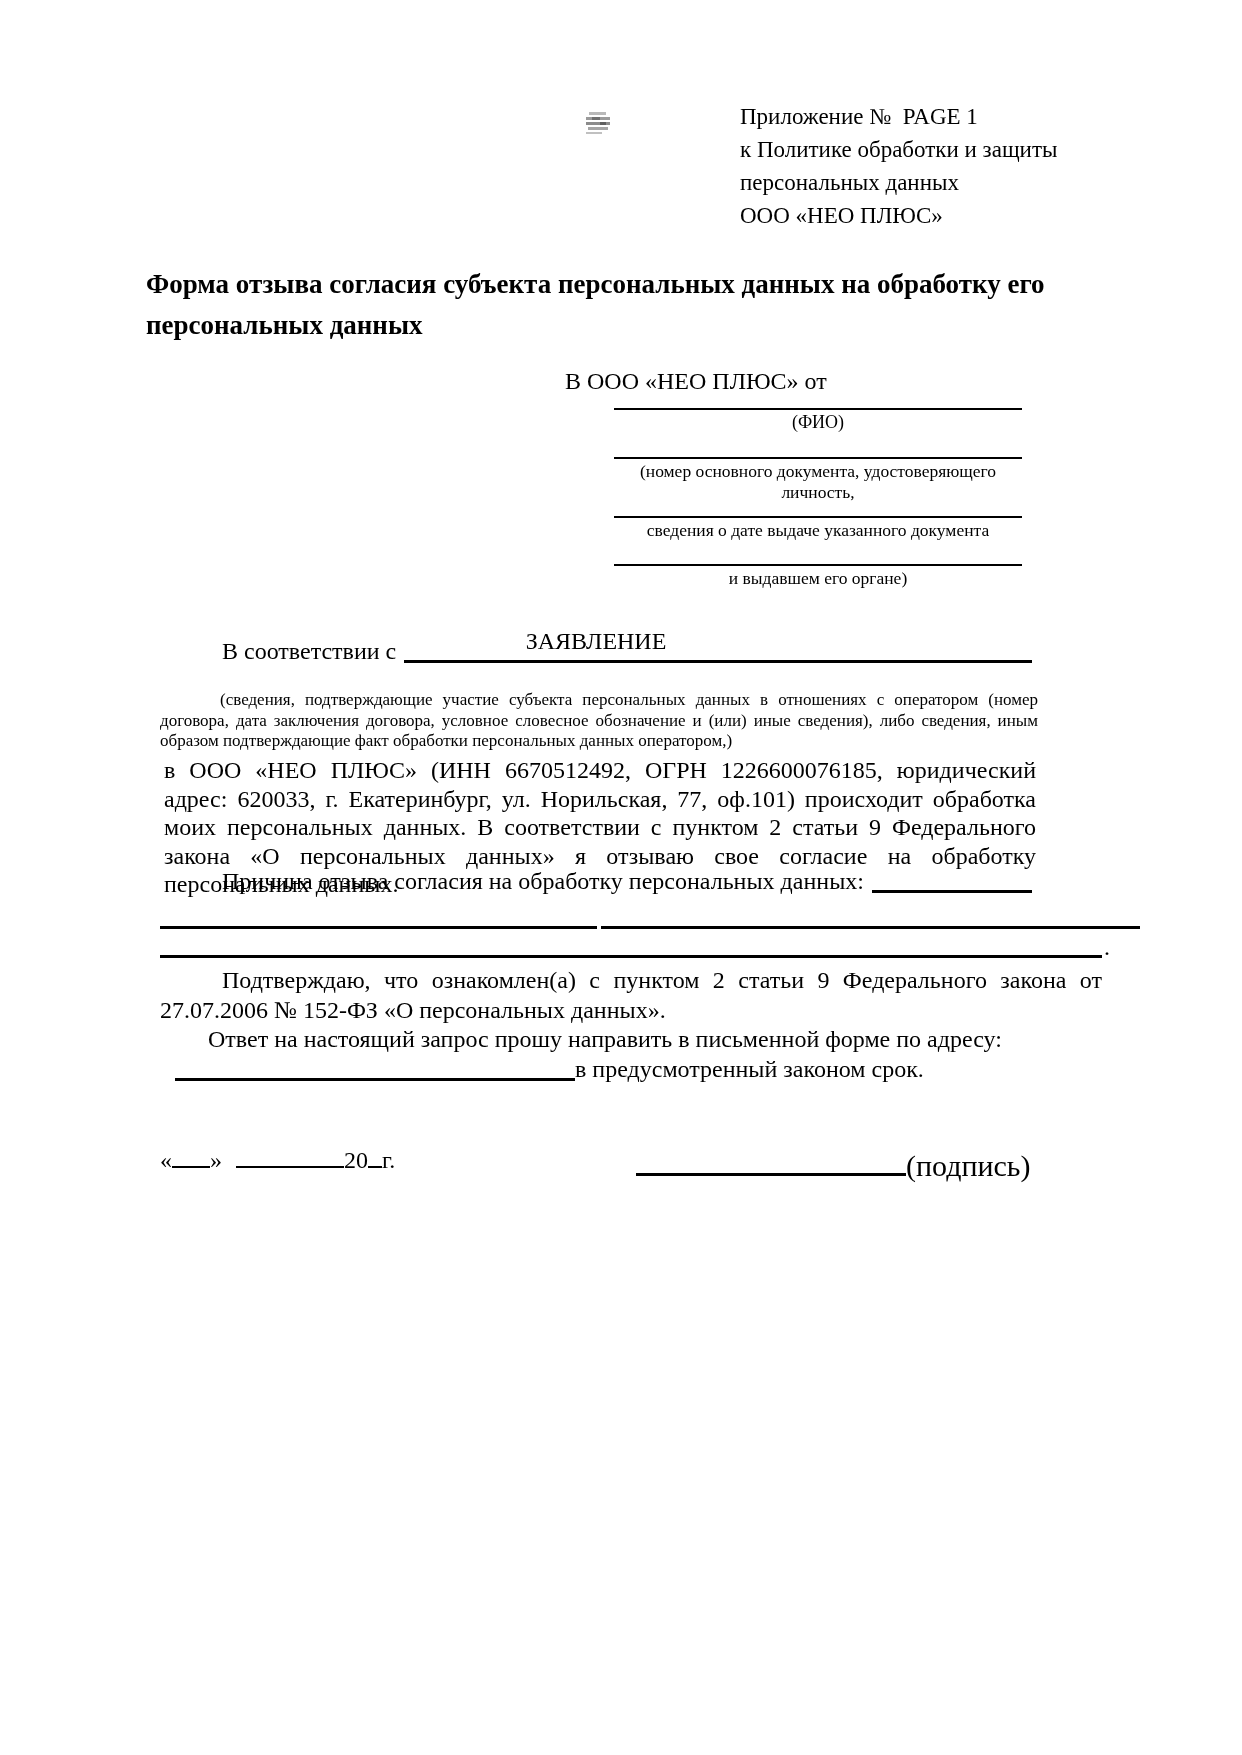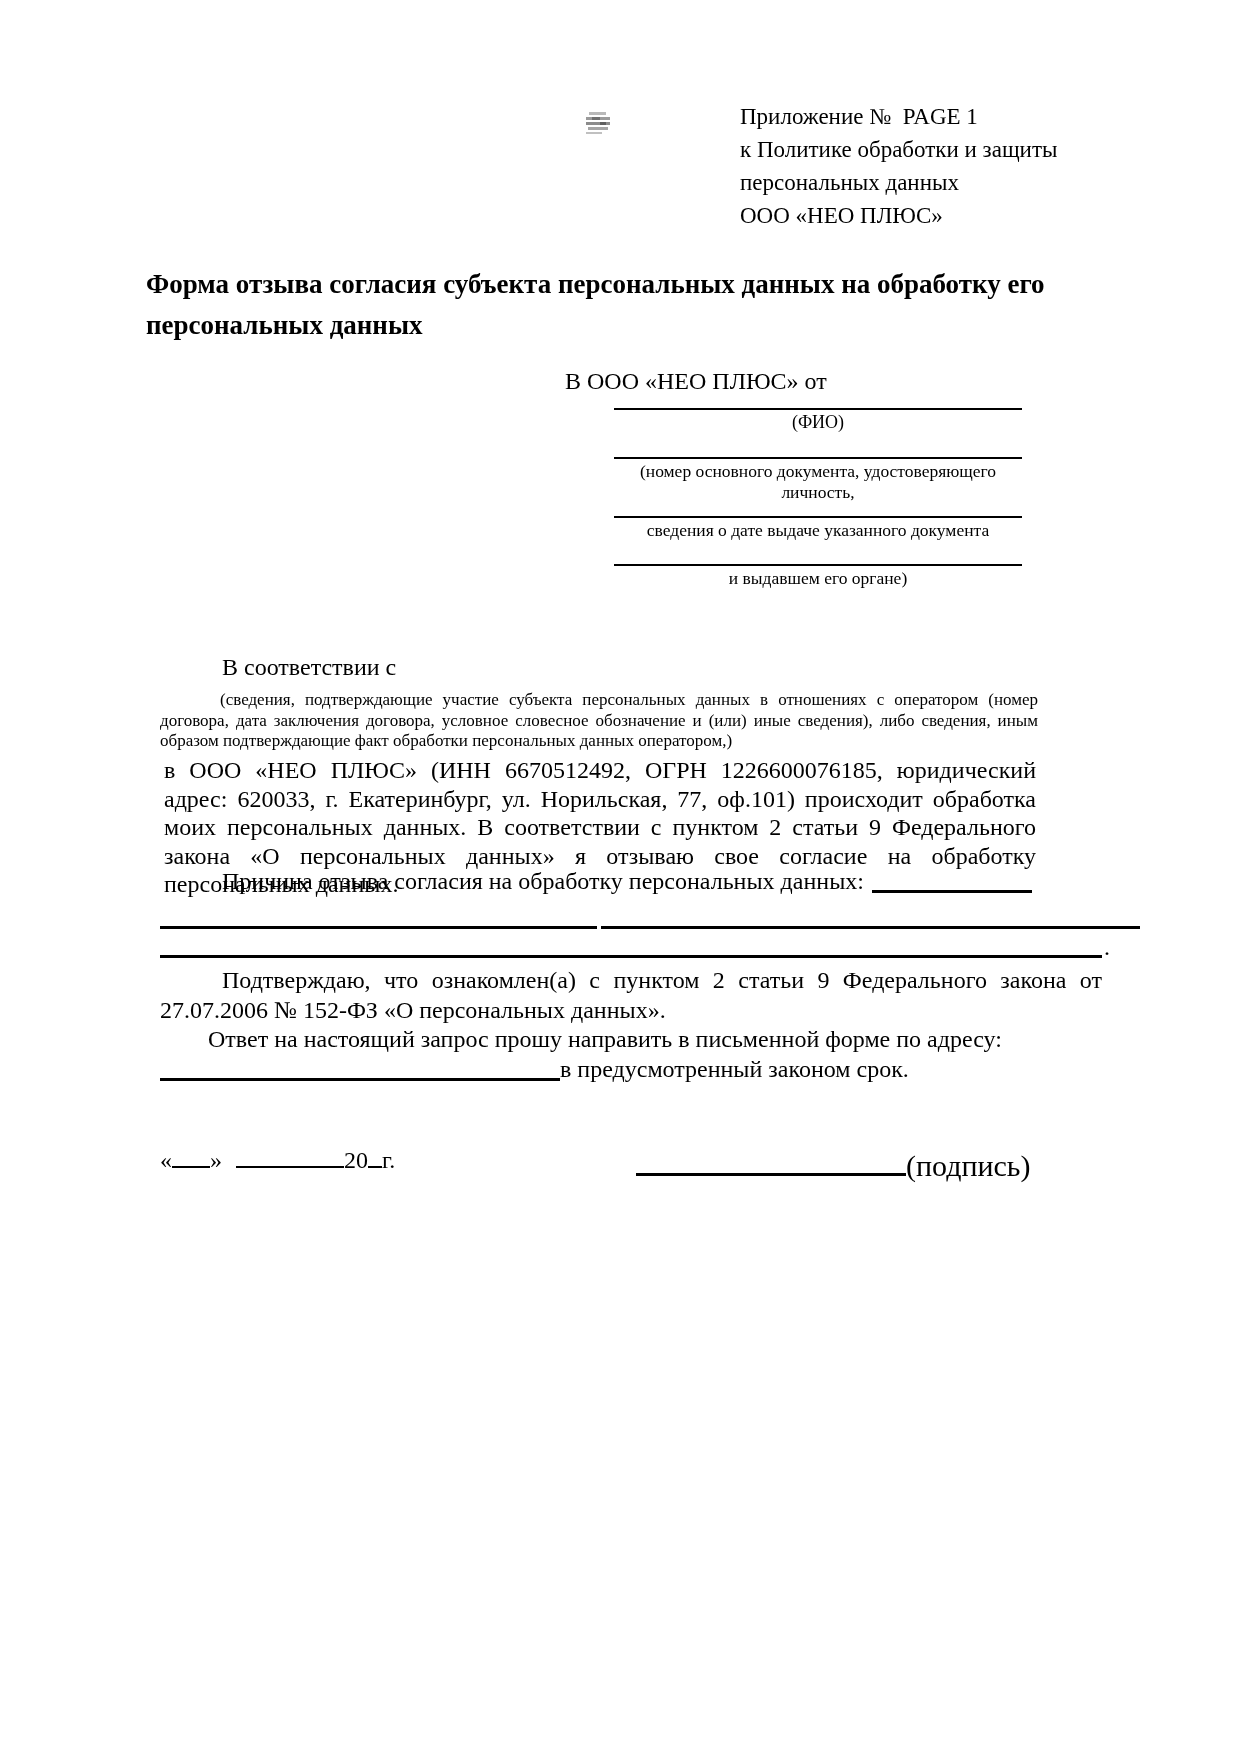--- a/index.html
+++ b/index.html
@@ -9,35 +9,35 @@
   .artifact{left:586px;top:110px;}
   .annex{left:740px;top:100px;font-size:23px;line-height:33px;}
   .annex div{white-space:pre;}
   .title{left:146px;top:264px;width:905px;font-size:27px;font-weight:bold;line-height:41px;margin:0;}
   .to-line{left:565px;top:368px;font-size:24px;}
   .field-line{left:614px;width:408px;height:0;border-top:2px solid #000;}
   .field-caption{left:614px;width:408px;text-align:center;font-size:17.5px;}
   .cap-fio{font-size:18px;}
   .stmt-heading{left:160px;top:628px;width:872px;text-align:center;font-size:24px;}
   .flexrow{display:flex;font-size:24px;line-height:30px;}
-  .introrow{left:160px;top:652px;width:872px;padding-left:62px;box-sizing:border-box;flex-direction:column;}
+  .introrow{left:160px;top:636px;width:872px;padding-left:62px;box-sizing:border-box;}
   .fill{flex:1 1 auto;height:0;border-bottom:3px solid #000;align-self:flex-end;margin-bottom:3px;margin-left:8px;}
   .footnote{left:160px;top:690px;width:878px;font-size:17px;line-height:20.5px;
             text-align:justify;text-indent:60px;margin:0;}
   .body-par{left:160px;top:752px;width:872px;font-size:24px;line-height:28.5px;
             text-align:justify;margin:4px;}
   .reasonrow{left:160px;top:866px;width:872px;padding-left:62px;box-sizing:border-box;}
   .reasonrow .lbl{white-space:nowrap;}
   .hline{height:0;border-top:3px solid #000;}
   .period{font-size:24px;}
   .confirm{left:160px;top:966px;width:942px;font-size:24px;line-height:29.5px;
            text-align:justify;text-indent:62px;margin:0;}
   .reply{left:146px;top:1025px;width:942px;font-size:24px;line-height:29px;
          text-indent:62px;margin:0;}
-  .reply2{left:160px;top:1054px;width:942px;}
+  .reply2{left:175px;top:1054px;width:942px;}
   .u400{width:400px;flex:0 0 auto;height:0;border-bottom:3px solid #000;align-self:flex-end;margin-bottom:3px;margin-left:0;}
   .daterow{left:160px;top:1142px;font-size:24px;}
   .sigrow{left:636px;top:1142px;font-size:30px;}
   .u{display:inline-block;border-bottom:2px solid #000;height:1.02em;vertical-align:baseline;}
   .u38{width:38px;}
   .u108{width:108px;margin-left:14px;}
   .u14{width:14px;}
   .u270{width:270px;border-bottom-width:3px;}
 </style>
 </head>
@@ -73,20 +73,21 @@
 
   <div class="abs field-line" style="top:457px;"></div>
   <div class="abs field-caption" style="top:461px;">(номер основного документа, удостоверяющего личность,</div>
 
   <div class="abs field-line" style="top:516px;"></div>
   <div class="abs field-caption" style="top:520px;">сведения о дате выдаче указанного документа</div>
 
   <div class="abs field-line" style="top:564px;"></div>
   <div class="abs field-caption" style="top:568px;text-align:center;">и выдавшем его органе)</div>
 
+  <div class="abs stmt-heading">ЗАЯВЛЕНИЕ</div>
 
   <div class="abs flexrow introrow">
     <span class="lbl">В соответствии с</span>
     <span class="fill"></span>
   </div>
 
   <p class="abs footnote">(сведения, подтверждающие участие субъекта персональных данных в отношениях с оператором (номер договора, дата заключения договора, условное словесное обозначение и (или) иные сведения), либо сведения, иным образом подтверждающие факт обработки персональных данных оператором,)</p>
 
   <p class="abs body-par">в ООО «НЕО ПЛЮС» (ИНН 6670512492, ОГРН 1226600076185, юридический адрес: 620033, г. Екатеринбург, ул. Норильская, 77, оф.101) происходит обработка моих персональных данных. В соответствии с пунктом 2 статьи 9 Федерального закона «О персональных данных» я отзываю свое согласие на обработку персональных данных.</p>
 

